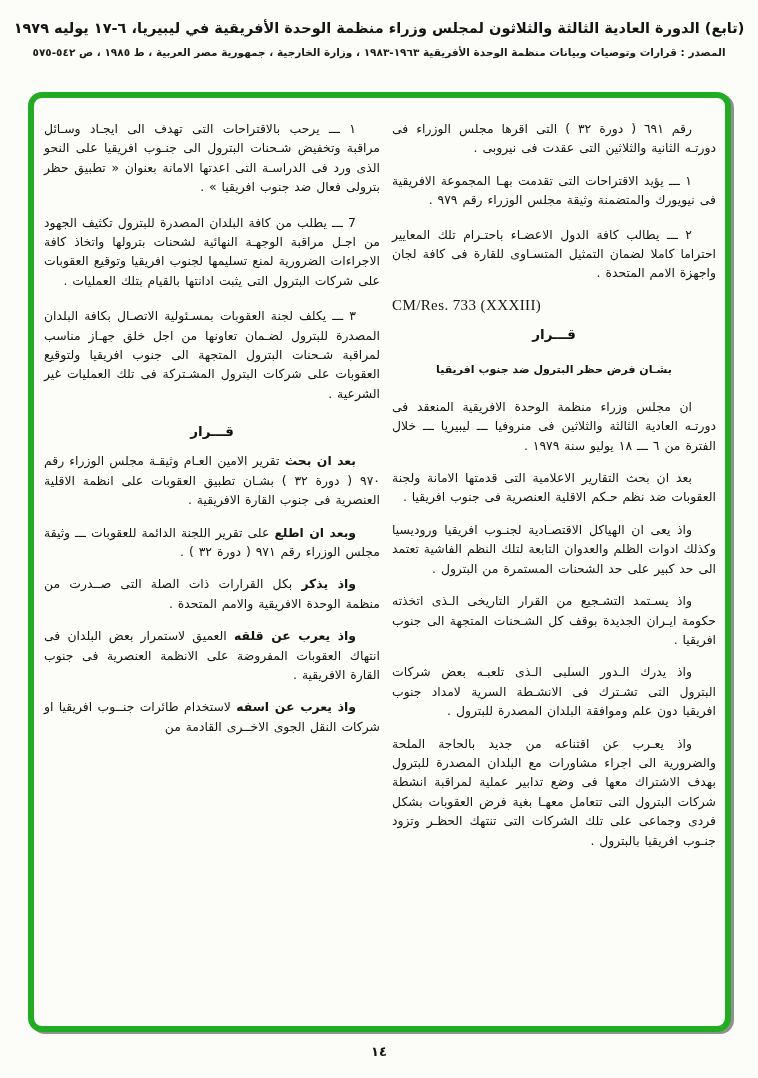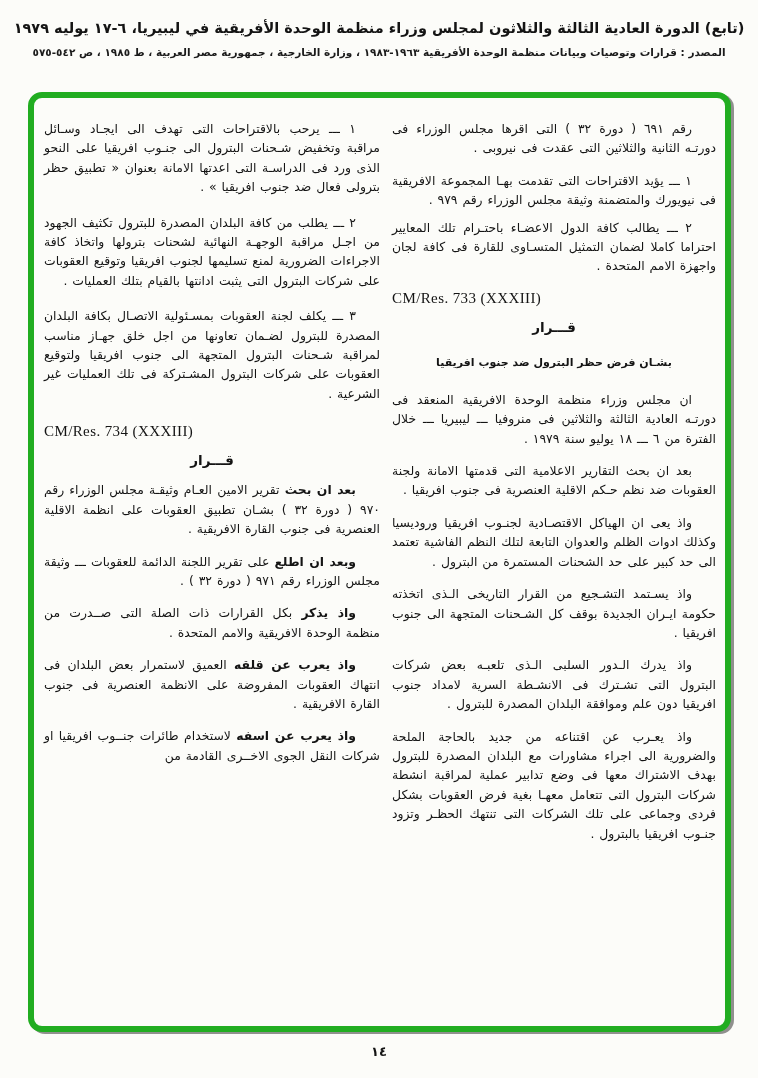--- a/index.html
+++ b/index.html
@@ -62,38 +62,37 @@
 <div class="header">
   <div class="header-line1">(تابع) الدورة العادية الثالثة والثلاثون لمجلس وزراء منظمة الوحدة الأفريقية في ليبيريا، ٦-١٧ يوليه ١٩٧٩</div>
   <div class="header-line2">المصدر : قرارات وتوصيات وبيانات منظمة الوحدة الأفريقية ١٩٦٣-١٩٨٣ ، وزارة الخارجية ، جمهورية مصر العربية ، ط ١٩٨٥ ، ص ٥٤٢-٥٧٥</div>
 </div>
 
 <div class="frame">
   <div class="cols">
 
     <div class="col col-first">
       <p class="para">رقم ٦٩١ ( دورة ٣٢ ) التى اقرها مجلس الوزراء فى دورتـه الثانية والثلاثين التى عقدت فى نيروبى .</p>
-      <p class="para" style="margin-bottom:8px;">١ ـــ يؤيد الاقتراحات التى تقدمت بهـا المجموعة الافريقية فى نيويورك والمتضمنة وثيقة مجلس الوزراء رقم ٩٧٩ .</p>
+      <p class="para" style="margin-bottom:15px;">١ ـــ يؤيد الاقتراحات التى تقدمت بهـا المجموعة الافريقية فى نيويورك والمتضمنة وثيقة مجلس الوزراء رقم ٩٧٩ .</p>
       <p class="para" style="margin-bottom:4px;">٢ ـــ يطالب كافة الدول الاعضـاء باحتـرام تلك المعايير احتراما كاملا لضمان التمثيل المتسـاوى للقارة فى كافة لجان واجهزة الامم المتحدة .</p>
       <div class="latin-id">CM/Res. 733 (XXXIII)</div>
       <div class="center-heading">قـــرار</div>
       <div class="sub-heading">بشـان فرض حظر البترول ضد جنوب افريقيا</div>
       <p class="para">ان مجلس وزراء منظمة الوحدة الافريقية المنعقد فى دورتـه العادية الثالثة والثلاثين فى منروفيا ـــ ليبيريا ـــ خلال الفترة من ٦ ـــ ١٨ يوليو سنة ١٩٧٩ .</p>
       <p class="para">بعد ان بحث التقارير الاعلامية التى قدمتها الامانة ولجنة العقوبات ضد نظم حـكم الاقلية العنصرية فى جنوب افريقيا .</p>
       <p class="para">واذ يعى ان الهياكل الاقتصـادية لجنـوب افريقيا وروديسيا وكذلك ادوات الظلم والعدوان التابعة لتلك النظم الفاشية تعتمد الى حد كبير على حد الشحنات المستمرة من البترول .</p>
       <p class="para">واذ يسـتمد التشـجيع من القرار التاريخى الـذى اتخذته حكومة ايـران الجديدة بوقف كل الشـحنات المتجهة الى جنوب افريقيا .</p>
       <p class="para">واذ يدرك الـدور السلبى الـذى تلعبـه بعض شركات البترول التى تشـترك فى الانشـطة السرية لامداد جنوب افريقيا دون علم وموافقة البلدان المصدرة للبترول .</p>
       <p class="para">واذ يعـرب عن اقتناعه من جديد بالحاجة الملحة والضرورية الى اجراء مشاورات مع البلدان المصدرة للبترول بهدف الاشتراك معها فى وضع تدابير عملية لمراقبة انشطة شركات البترول التى تتعامل معهـا بغية فرض العقوبات بشكل فردى وجماعى على تلك الشركات التى تنتهك الحظـر وتزود جنـوب افريقيا بالبترول .</p>
     </div>
 
     <div class="col col-second">
       <p class="para" style="margin-bottom:16px;">١ ـــ يرحب بالاقتراحات التى تهدف الى ايجـاد وسـائل مراقبة وتخفيض شـحنات البترول الى جنـوب افريقيا على النحو الذى ورد فى الدراسـة التى اعدتها الامانة بعنوان « تطبيق حظر بترولى فعال ضد جنوب افريقيا » .</p>
-      <p class="para" style="margin-bottom:16px;">٢ ـــ يطلب من كافة البلدان المصدرة للبترول تكثيف الجهود من اجـل مراقبة الوجهـة النهائية لشحنات بترولها واتخاذ كافة الاجراءات الضرورية لمنع تسليمها لجنوب افريقيا وتوقيع العقوبات على شركات البترول التى يثبت ادانتها بالقيام بتلك العمليات .</p>
+      <p class="para" style="margin-bottom:16px;">7 ـــ يطلب من كافة البلدان المصدرة للبترول تكثيف الجهود من اجـل مراقبة الوجهـة النهائية لشحنات بترولها واتخاذ كافة الاجراءات الضرورية لمنع تسليمها لجنوب افريقيا وتوقيع العقوبات على شركات البترول التى يثبت ادانتها بالقيام بتلك العمليات .</p>
       <p class="para" style="margin-bottom:20px;">٣ ـــ يكلف لجنة العقوبات بمسـئولية الاتصـال بكافة البلدان المصدرة للبترول لضـمان تعاونها من اجل خلق جهـاز مناسب لمراقبة شـحنات البترول المتجهة الى جنوب افريقيا ولتوقيع العقوبات على شركات البترول المشـتركة فى تلك العمليات غير الشرعية .</p>
-      <div class="latin-id">CM/Res. 734 (XXXIII)</div>
       <div class="center-heading" style="margin-bottom:12px;">قـــرار</div>
       <p class="para"><span class="lead">بعد ان بحث</span><span> تقرير الامين العـام وثيقـة مجلس الوزراء رقم ٩٧٠ ( دورة ٣٢ ) بشـان تطبيق العقوبات على انظمة الاقلية العنصرية فى جنوب القارة الافريقية .</span></p>
       <p class="para"><span class="lead">وبعد ان اطلع</span><span> على تقرير اللجنة الدائمة للعقوبات ـــ وثيقة مجلس الوزراء رقم ٩٧١ ( دورة ٣٢ ) .</span></p>
       <p class="para"><span class="lead">واذ يذكر</span><span> بكل القرارات ذات الصلة التى صــدرت من منظمة الوحدة الافريقية والامم المتحدة .</span></p>
       <p class="para"><span class="lead">واذ يعرب عن قلقه</span><span> العميق لاستمرار بعض البلدان فى انتهاك العقوبات المفروضة على الانظمة العنصرية فى جنوب القارة الافريقية .</span></p>
       <p class="para"><span class="lead">واذ يعرب عن اسفه</span><span> لاستخدام طائرات جنــوب افريقيا او شركات النقل الجوى الاخــرى القادمة من</span></p>
     </div>
 
   </div>
 </div>

